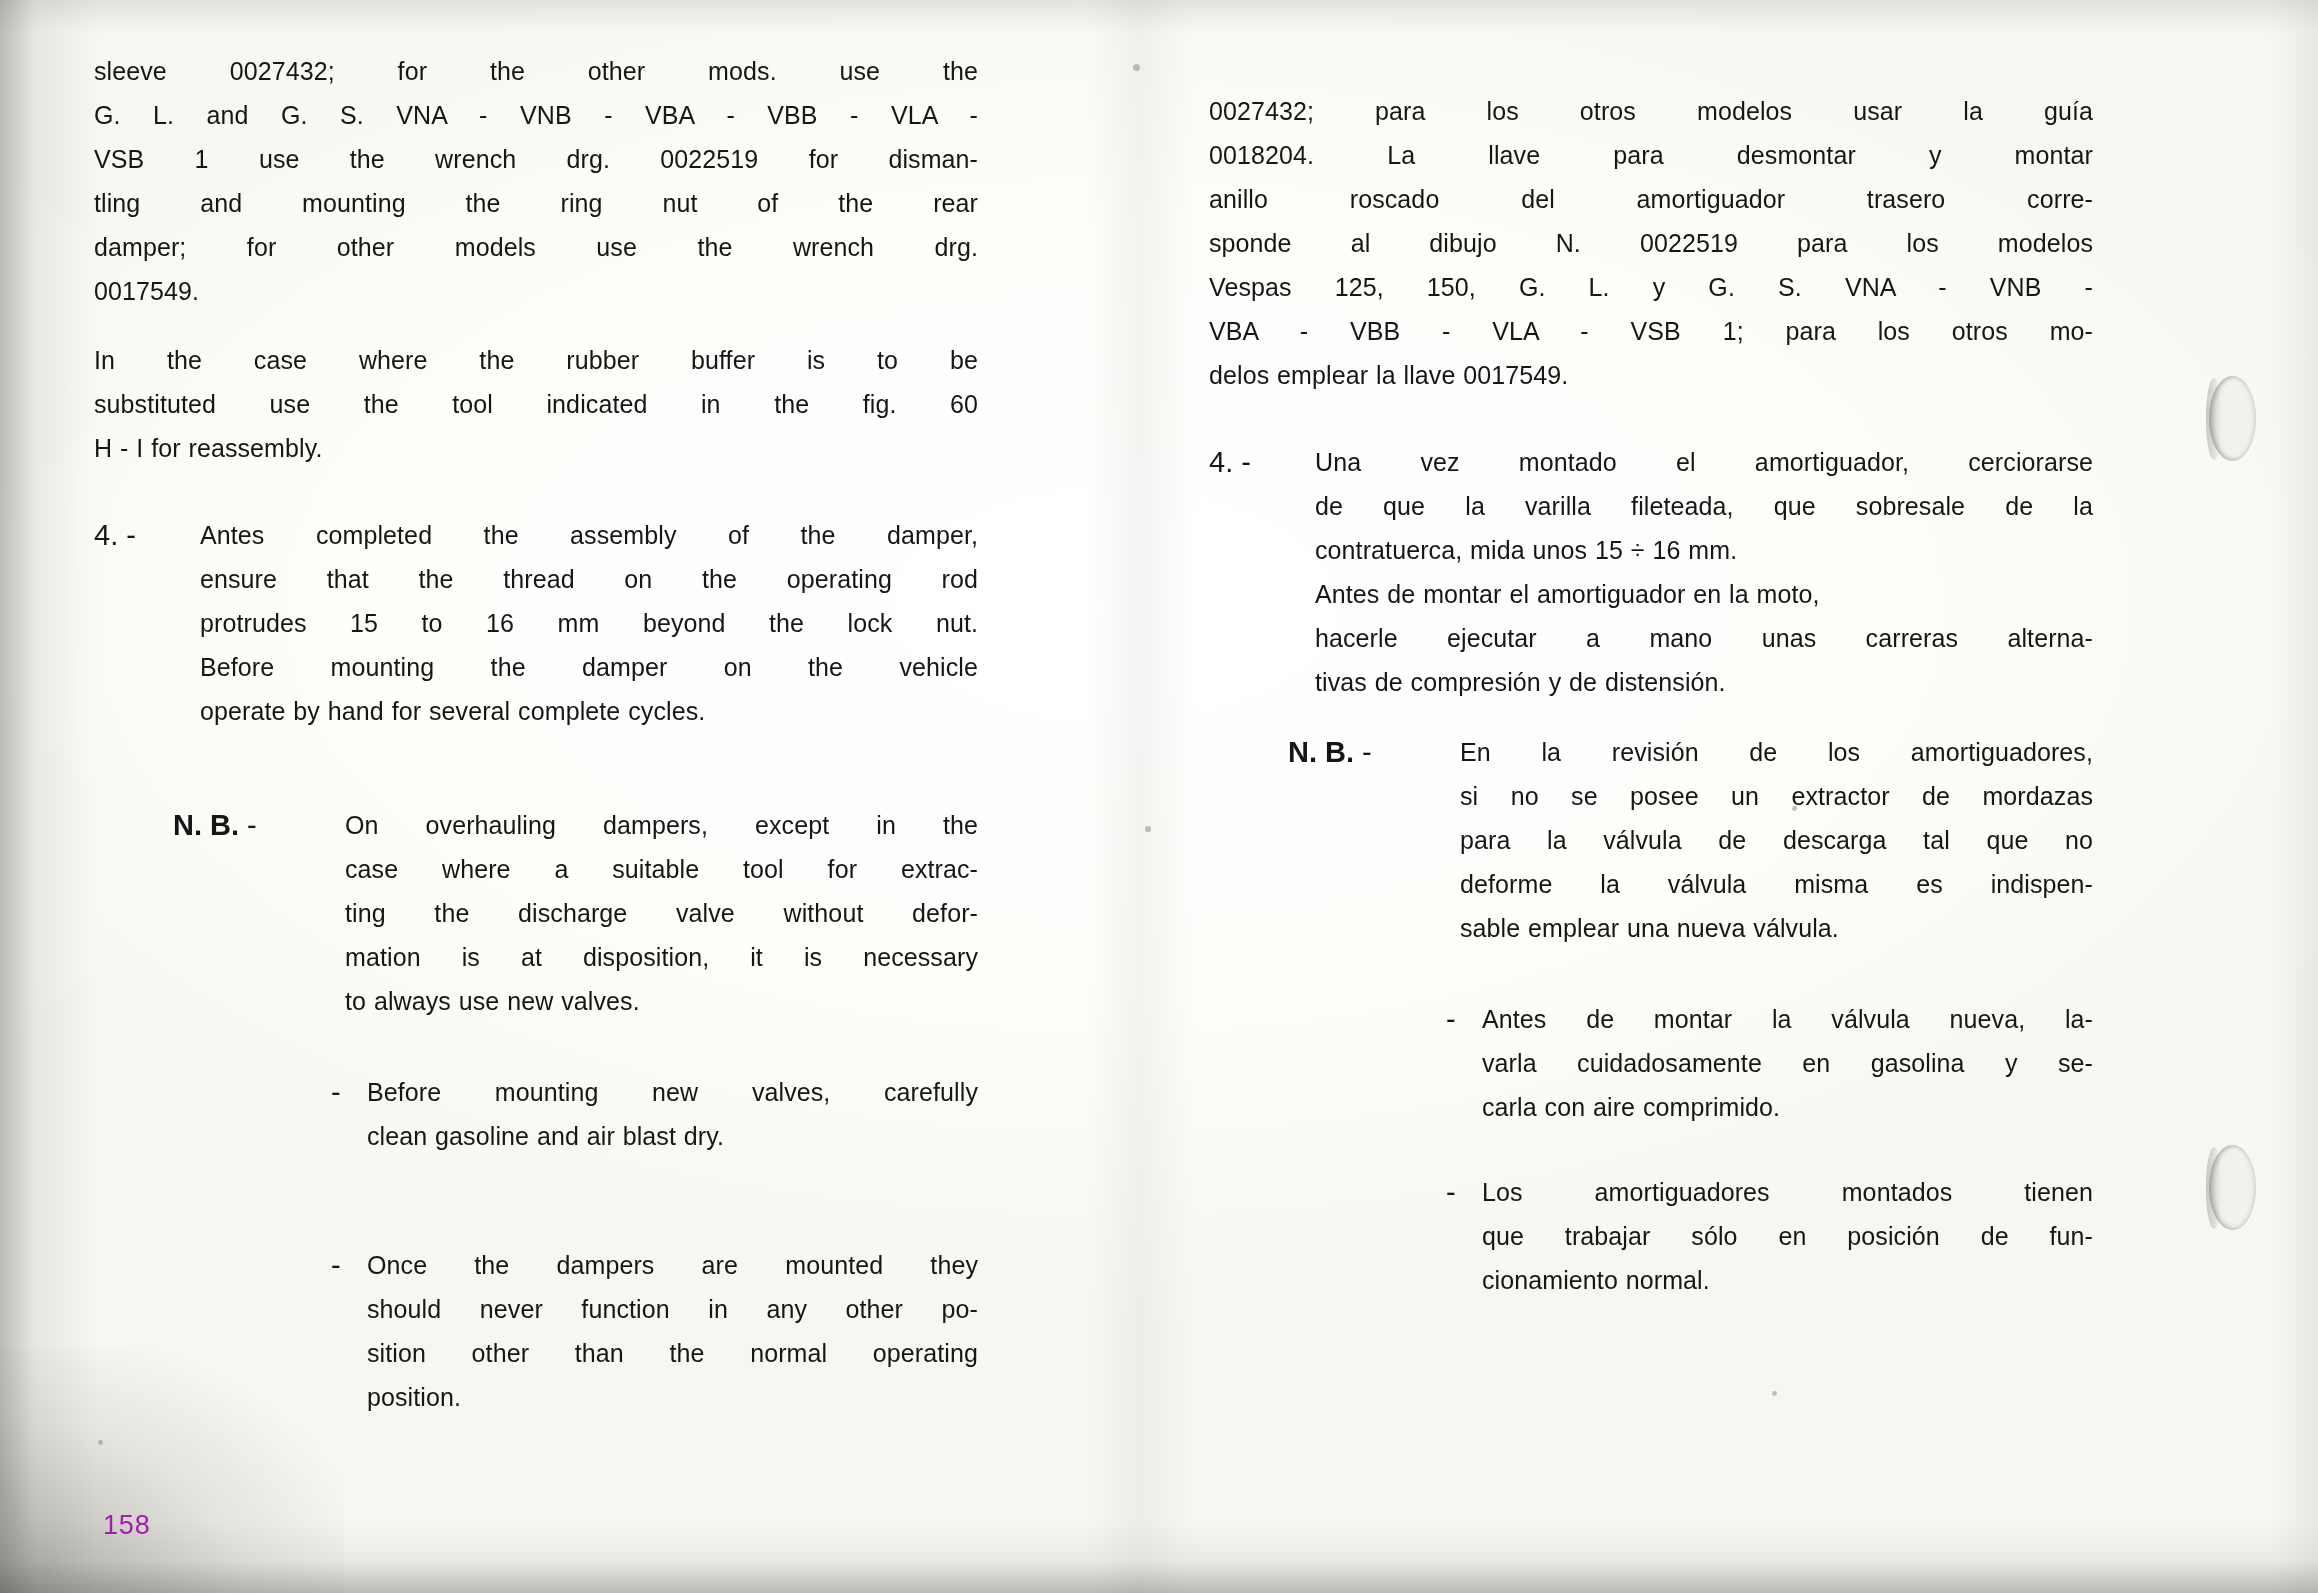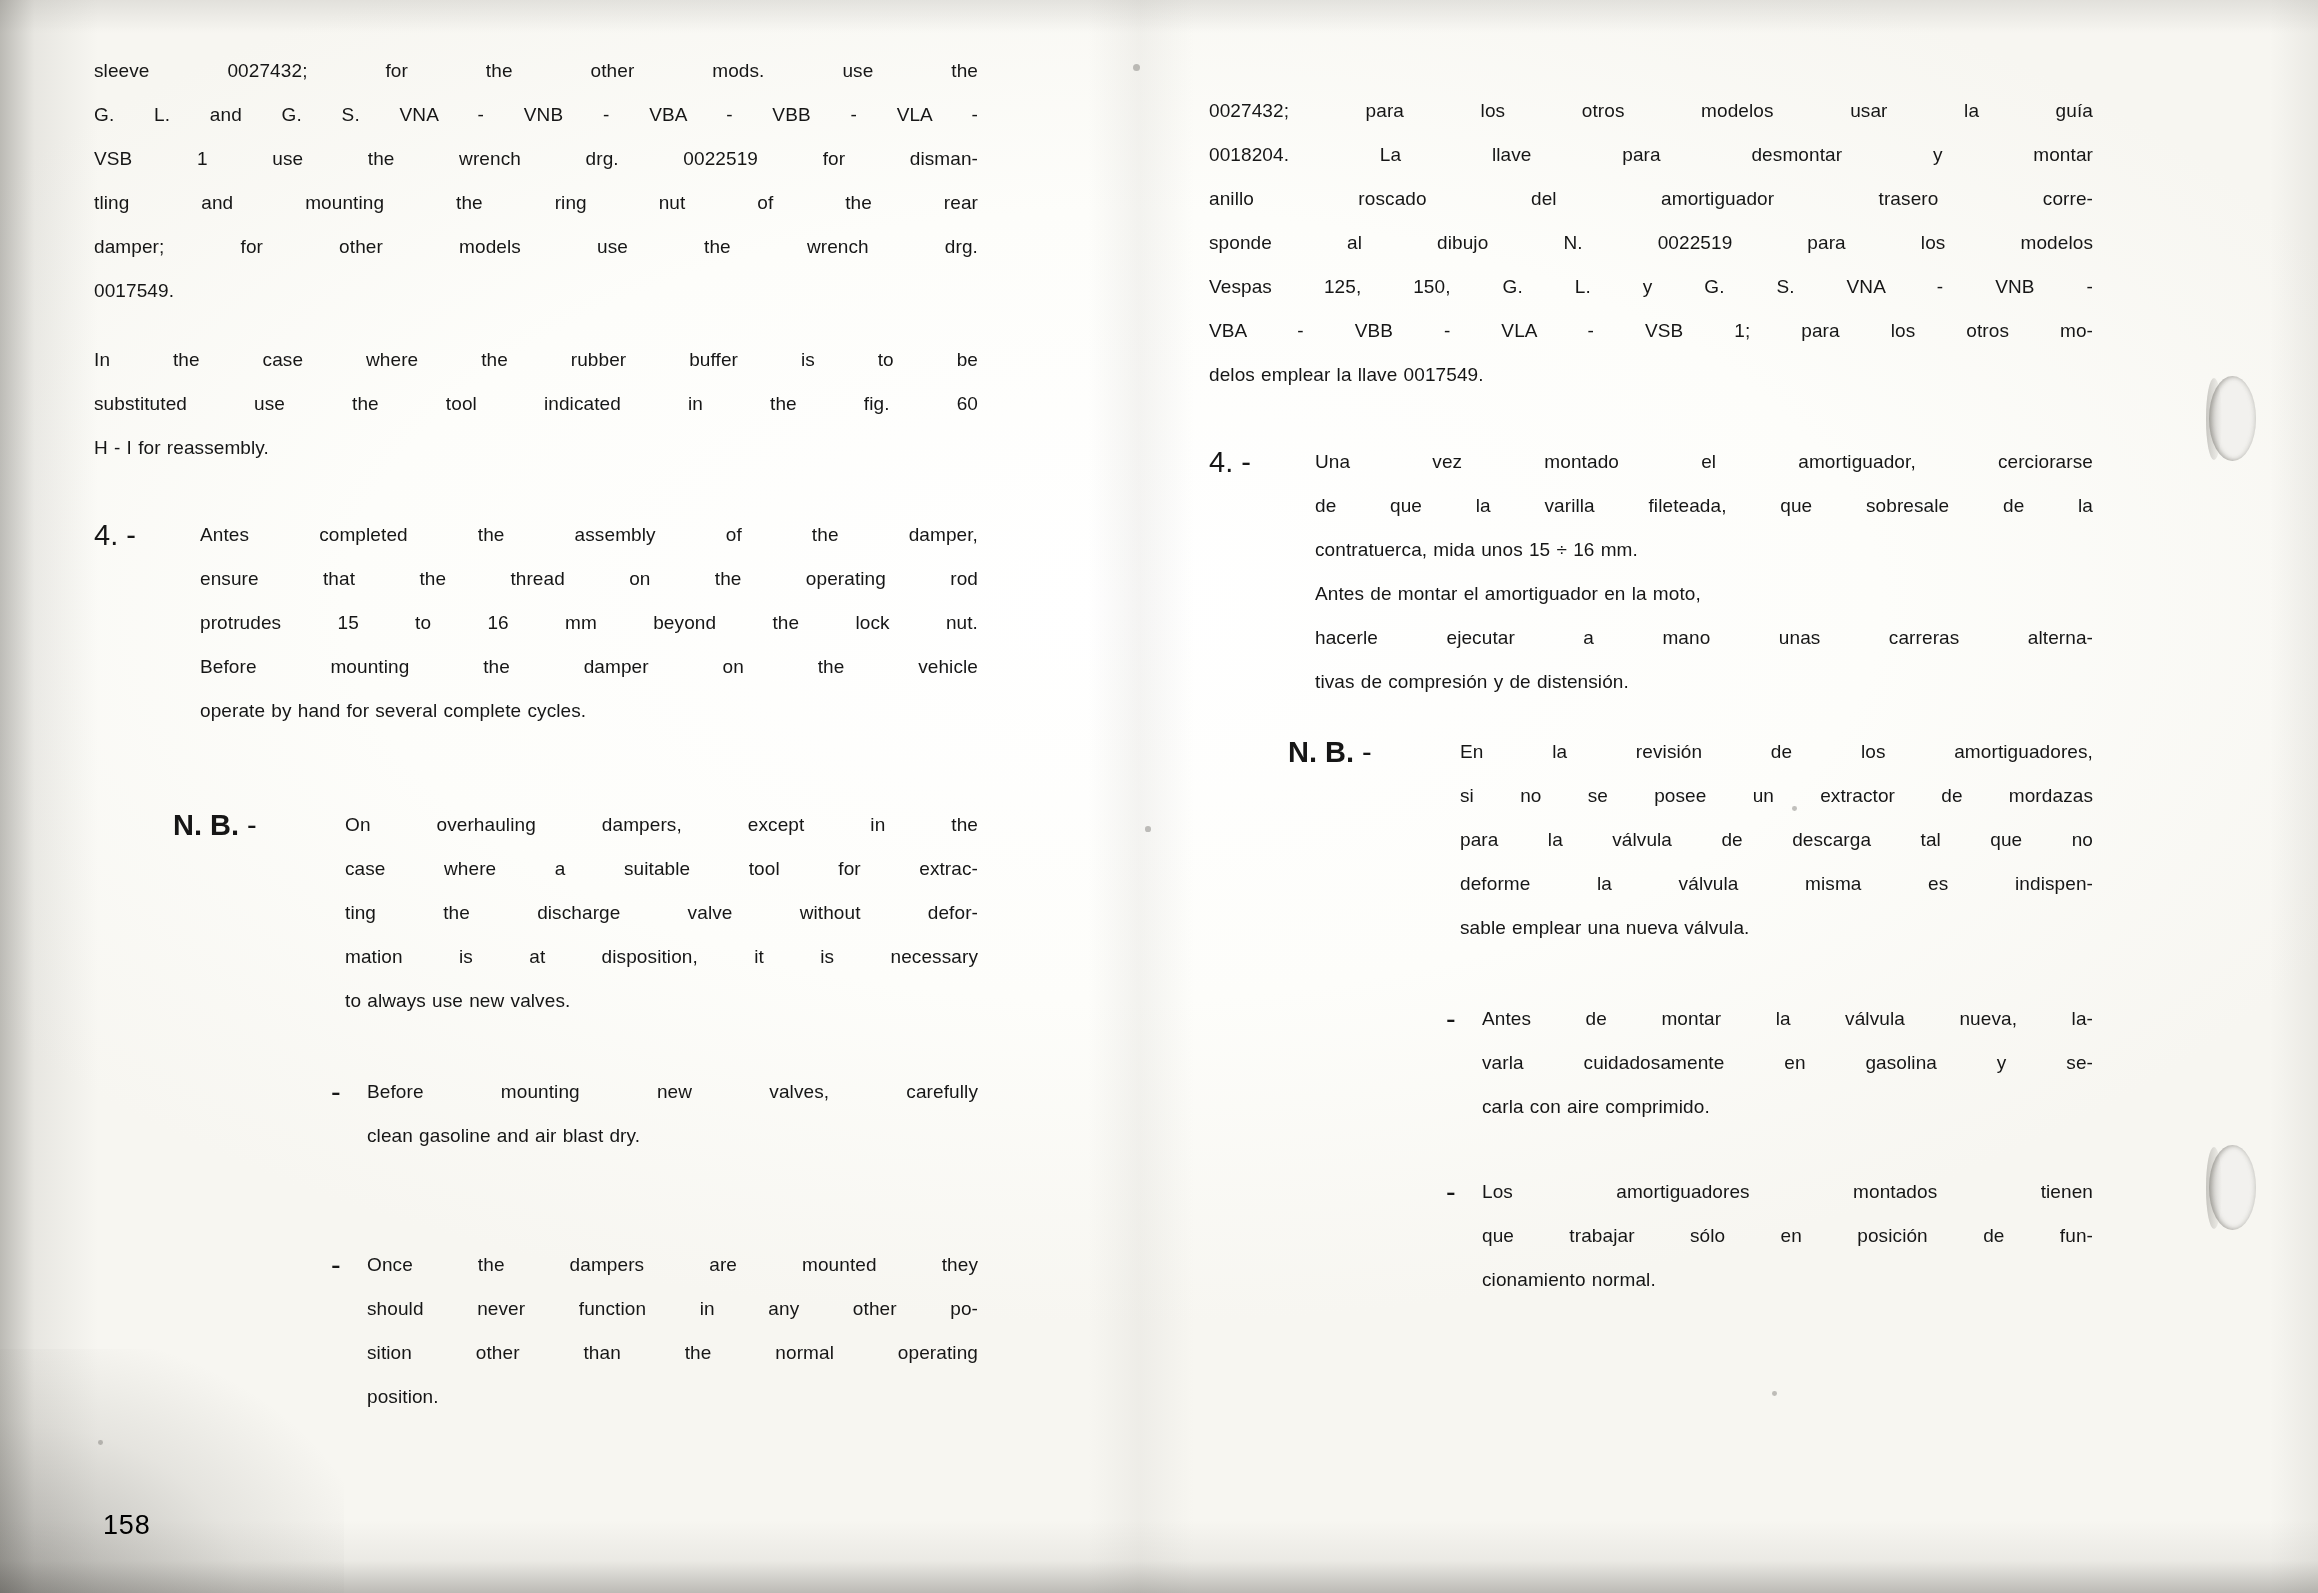--- a/index.html
+++ b/index.html
@@ -83,21 +83,21 @@
   
   .column {
     position: absolute;
     top: 49px;
     width: 884px;
   }
   #col-left  { left: 94px; }
   #col-right { left: 1209px; margin-top: 40px; }
 
   .para {
-    font-size: 19px;
+    font-size: 25px;
     line-height: 44px;
     letter-spacing: 0.1px;
     margin: 0 0 24.5px 0;
     text-align: justify;
     text-align-last: left;
     word-spacing: 0.8px;
   }
   .para .ln { display: block; }
   .para .ln.j {
     text-align: justify;
@@ -159,21 +159,21 @@
   
   #col-right .numbered { margin-bottom: 24.5px; }
 
   .page-number {
     position: absolute;
     left: 103px;
     top: 1509px;
     font-size: 27px;
     line-height: 33px;
     letter-spacing: 0.8px;
-    color: #000000;
+    color: #a21caf;
   }
 </style>
 </head>
 <body>
 
 <div id="page">
 
   <div class="paper-base"></div>
   <div class="gutter-tint"></div>
   <div class="edge-shadow-top"></div>

